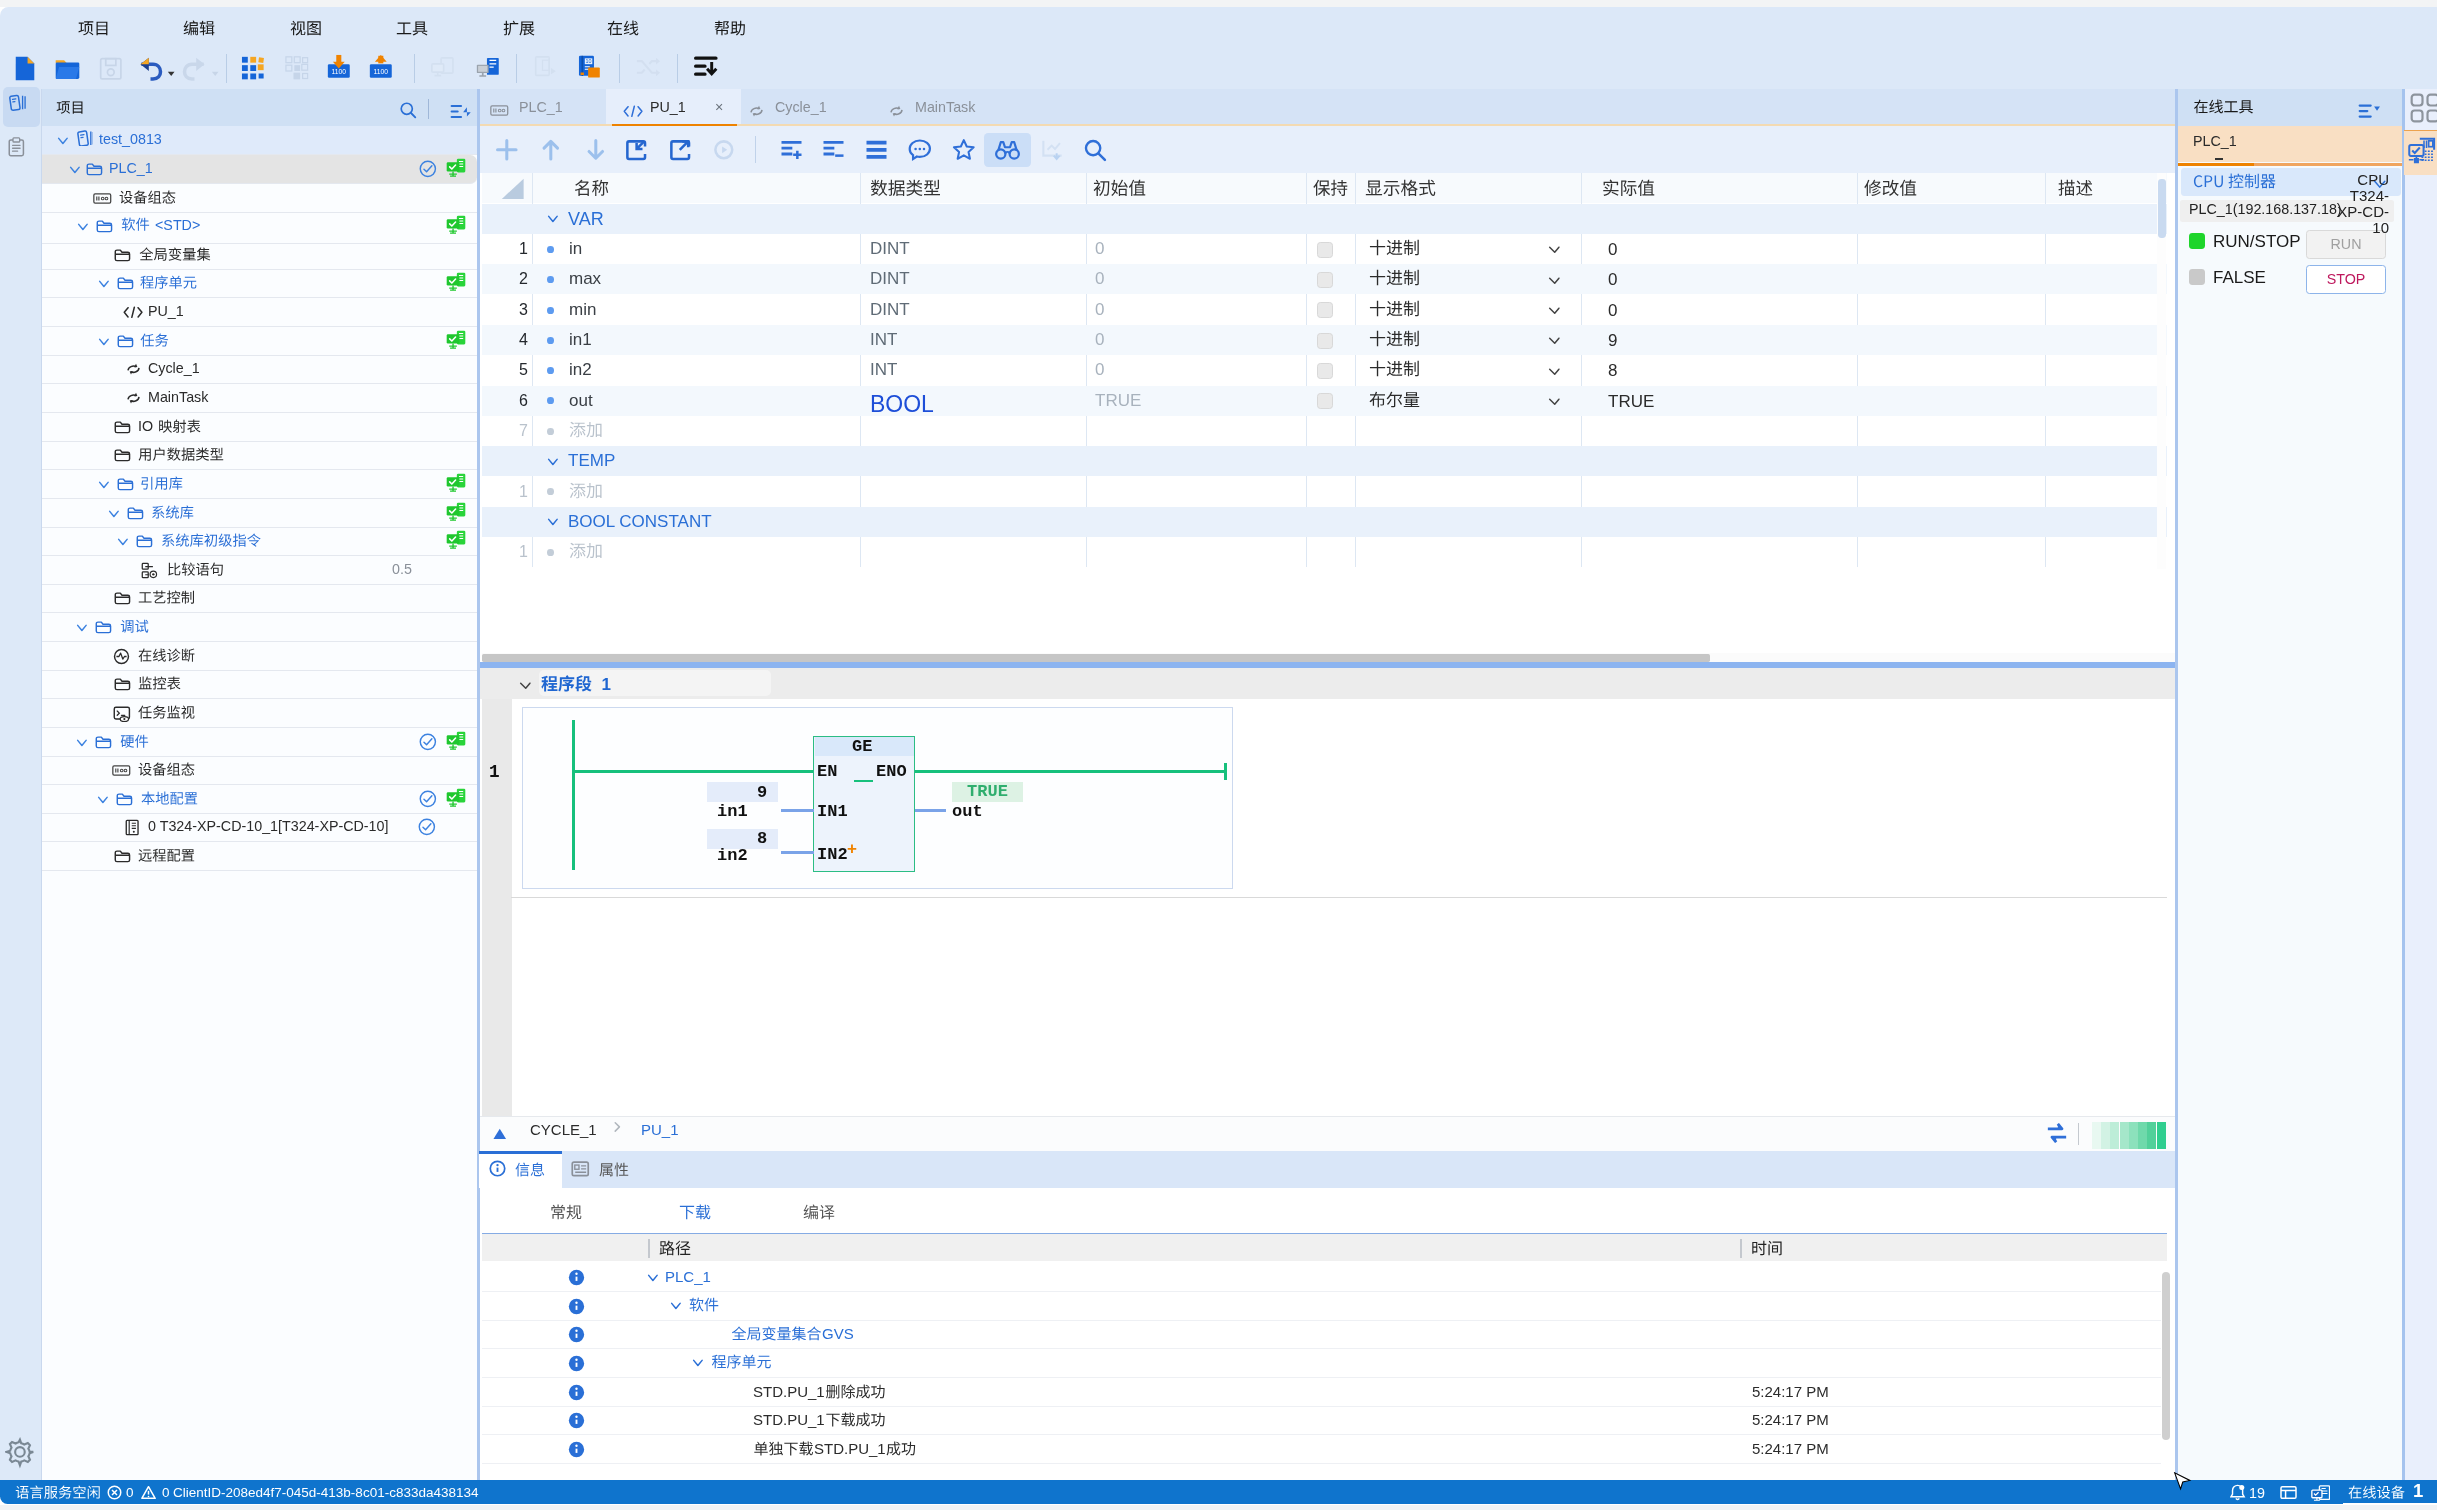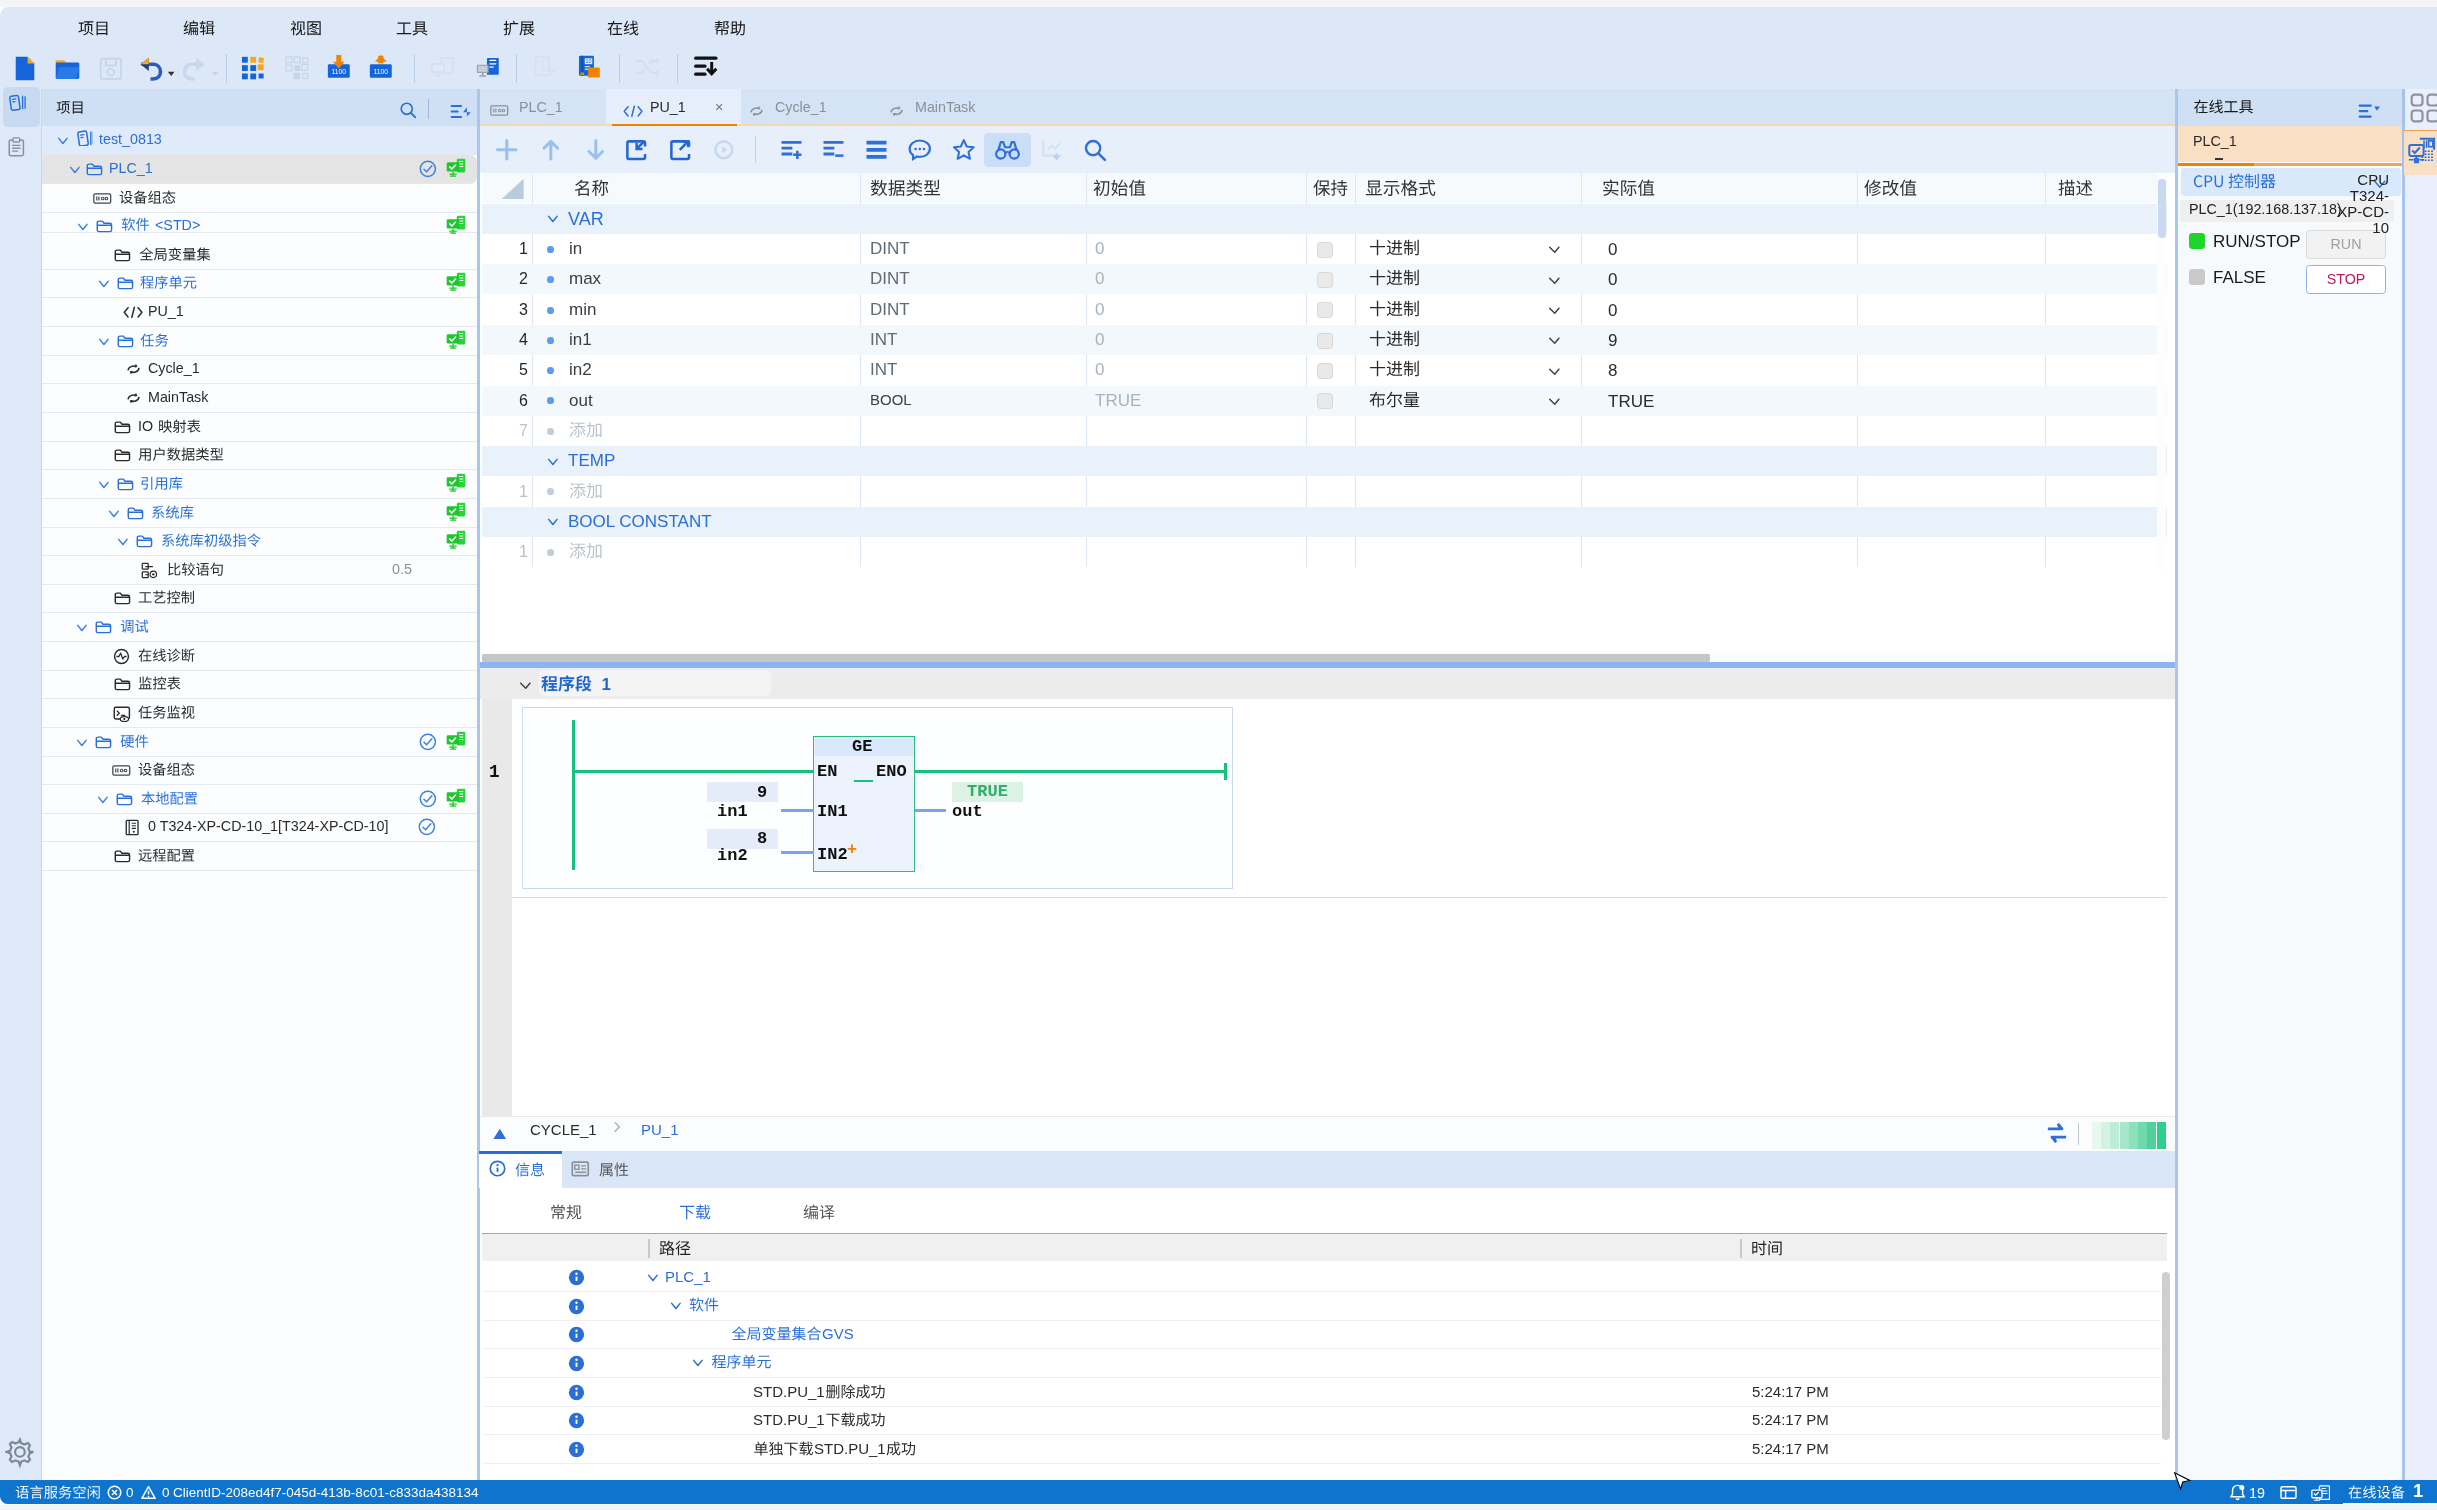--- a/index.html
+++ b/index.html
@@ -207,21 +207,21 @@
     <div class="ab" style="left:51px;top:8.4px"><svg width="19.4" height="11" viewBox="0 0 23 13">
         <rect x="1" y="1" width="20" height="11" rx="1.5" fill="none" stroke="#444" stroke-width="1.5"></rect>
 <path d="M4.5 4v5M7 4v5" stroke="#444" stroke-width="1.4"></path>
         <circle cx="11.5" cy="6.5" r="1.6" fill="none" stroke="#444" stroke-width="1.2"></circle>
         <circle cx="16" cy="6.5" r="1.6" fill="none" stroke="#444" stroke-width="1.2"></circle>
       </svg></div>
     <div class="ab" style="left:77px;top:5.9px"><svg class="t" width="57" height="14.3" viewBox="0 0 4000 1000">
         <path transform="translate(0,880) scale(1,-1)" d="M122 776C175 729 242 662 273 619L324 672C292 713 225 778 171 822ZM43 526V454H184V95C184 49 153 16 134 4C148 -11 168 -42 175 -60C190 -40 217 -20 395 112C386 127 374 155 368 175L257 94V526ZM491 804V693C491 619 469 536 337 476C351 464 377 435 386 420C530 489 562 597 562 691V734H739V573C739 497 753 469 823 469C834 469 883 469 898 469C918 469 939 470 951 474C948 491 946 520 944 539C932 536 911 534 897 534C884 534 839 534 828 534C812 534 810 543 810 572V804ZM805 328C769 248 715 182 649 129C582 184 529 251 493 328ZM384 398V328H436L422 323C462 231 519 151 590 86C515 38 429 5 341 -15C355 -31 371 -61 377 -80C474 -54 566 -16 647 39C723 -17 814 -58 917 -83C926 -62 947 -32 963 -16C867 4 781 39 708 86C793 160 861 256 901 381L855 401L842 398Z M1685 688C1637 637 1572 593 1498 555C1430 589 1372 630 1329 677L1340 688ZM1369 843C1319 756 1221 656 1076 588C1093 576 1116 551 1128 533C1184 562 1233 595 1276 630C1317 588 1365 551 1420 519C1298 468 1160 433 1030 415C1043 398 1058 365 1064 344C1209 368 1363 411 1499 477C1624 417 1772 378 1926 358C1936 379 1956 410 1973 427C1831 443 1694 473 1578 519C1673 575 1754 644 1808 727L1759 758L1746 754H1399C1418 778 1435 802 1450 827ZM1248 129H1460V18H1248ZM1248 190V291H1460V190ZM1746 129V18H1537V129ZM1746 190H1537V291H1746ZM1170 357V-80H1248V-48H1746V-78H1827V357Z M2048 58 2063 -14C2157 10 2282 42 2401 73L2394 137C2266 106 2134 76 2048 58ZM2481 790V11H2380V-58H2959V11H2872V790ZM2553 11V207H2798V11ZM2553 466H2798V274H2553ZM2553 535V721H2798V535ZM2066 423C2081 430 2105 437 2242 454C2194 388 2150 335 2130 315C2097 278 2071 253 2049 249C2058 231 2069 197 2073 182C2094 194 2129 204 2401 259C2400 274 2400 302 2402 321L2182 281C2265 370 2346 480 2415 591L2355 628C2334 591 2311 555 2288 520L2143 504C2207 590 2269 701 2318 809L2250 840C2205 719 2126 588 2102 555C2079 521 2060 497 2042 493C2050 473 2062 438 2066 423Z M3381 409C3440 375 3511 323 3543 286L3610 329C3573 367 3503 417 3444 449ZM3270 241V45C3270 -37 3300 -58 3416 -58C3441 -58 3624 -58 3650 -58C3746 -58 3770 -27 3780 99C3759 104 3728 115 3712 128C3706 25 3698 10 3645 10C3604 10 3450 10 3420 10C3355 10 3344 16 3344 45V241ZM3410 265C3467 212 3537 138 3568 90L3630 131C3596 178 3525 249 3467 299ZM3750 235C3800 150 3851 36 3868 -35L3940 -9C3921 62 3868 173 3816 256ZM3154 241C3135 161 3100 59 3054 -6L3122 -40C3166 28 3199 136 3221 219ZM3466 844C3461 795 3455 746 3444 699H3056V629H3424C3377 499 3278 391 3045 333C3061 316 3080 287 3088 269C3347 339 3454 471 3504 629C3579 449 3710 328 3907 274C3918 295 3940 326 3958 343C3778 384 3651 485 3582 629H3948V699H3522C3532 746 3539 794 3544 844Z" fill="#2b2b2b"></path>
       </svg></div>
   </div>
-<div class="ab" style="left:42px;top:212px;width:435px;height:21px;border-bottom:0.8px solid #e4e8ef;">
+<div class="ab" style="left:42px;top:212px;width:435px;height:32px;border-bottom:0.8px solid #e4e8ef;">
     <div class="ab" style="left:35px;top:8.4px"><svg width="11.8" height="11.8" viewBox="0 0 14 14">
         <path d="M2 4L7 10L12 4" fill="none" stroke="#3c82e0" stroke-width="1.8" stroke-linecap="round" stroke-linejoin="round"></path>
       </svg></div>
     <div class="ab" style="left:54px;top:6.7px"><svg width="17.7" height="14.3" viewBox="0 0 21 17">
         <path d="M1.5 4.5a2 2 0 012-2h4l2 2.6h7a2 2 0 012 2V13a2 2 0 01-2 2h-13a2 2 0 01-2-2z M1.5 7.5h17" fill="none" stroke="#2a6fd6" stroke-width="1.7" stroke-linejoin="round"></path>
       </svg></div>
     <div class="ab" style="left:79px;top:5px"><svg class="t" width="29" height="14.3" viewBox="0 0 2000 1000">
         <path transform="translate(0,880) scale(1,-1)" d="M591 841C570 685 530 538 461 444C478 435 510 414 523 402C563 460 594 534 619 618H876C862 548 845 473 831 424L891 406C914 474 939 582 959 675L909 689L900 687H637C648 733 657 781 664 830ZM664 523V477C664 337 650 129 435 -30C454 -41 480 -65 492 -81C614 13 676 123 707 228C749 91 815 -20 915 -79C926 -60 949 -32 966 -18C841 48 769 205 734 384C736 417 737 448 737 476V523ZM94 332C102 340 134 346 172 346H278V201L39 168L56 92L278 127V-76H346V139L482 161L479 231L346 211V346H472V414H346V563H278V414H168C201 483 234 565 263 650H478V722H287C297 755 307 789 316 822L242 838C234 799 224 760 212 722H50V650H190C164 570 137 504 124 479C105 434 89 403 70 398C78 380 90 347 94 332Z M1317 341V268H1604V-80H1679V268H1953V341H1679V562H1909V635H1679V828H1604V635H1470C1483 680 1494 728 1504 775L1432 790C1409 659 1367 530 1309 447C1327 438 1359 420 1373 409C1400 451 1425 504 1446 562H1604V341ZM1268 836C1214 685 1126 535 1032 437C1045 420 1067 381 1075 363C1107 397 1137 437 1167 480V-78H1239V597C1277 667 1311 741 1339 815Z" fill="#2a6fd6"></path>
       </svg></div>
     <div class="ab" style="left:113px;top:5px"><span style="font-size:14.3px;color:#2a6fd6">&lt;STD&gt;</span></div>
@@ -707,21 +707,21 @@
       <path transform="translate(0,880) scale(1,-1)" d="M461 839V466H55V389H461V-80H542V389H952V466H542V839Z M1081 778C1136 728 1203 655 1234 609L1292 657C1259 701 1190 770 1135 819ZM1720 819V658H1555V819H1481V658H1339V586H1481V469L1479 407H1333V335H1471C1456 259 1423 185 1348 128C1364 117 1392 89 1402 74C1491 142 1530 239 1545 335H1720V80H1795V335H1944V407H1795V586H1924V658H1795V819ZM1555 586H1720V407H1553L1555 468ZM1262 478H1050V408H1188V121C1143 104 1091 60 1038 2L1088 -66C1140 2 1189 61 1223 61C1245 61 1277 28 1319 2C1388 -42 1472 -53 1596 -53C1691 -53 1871 -47 1942 -43C1943 -21 1955 15 1964 35C1867 24 1716 16 1598 16C1485 16 1401 23 1335 64C1302 85 1281 104 1262 115Z M2676 748V194H2747V748ZM2854 830V23C2854 7 2849 2 2834 2C2815 1 2759 1 2700 3C2710 -20 2721 -55 2725 -76C2800 -76 2855 -74 2885 -62C2916 -48 2928 -26 2928 24V830ZM2142 816C2121 719 2087 619 2041 552C2060 545 2093 532 2108 524C2125 553 2142 588 2158 627H2289V522H2045V453H2289V351H2091V2H2159V283H2289V-79H2361V283H2500V78C2500 67 2497 64 2486 64C2475 63 2442 63 2400 65C2409 46 2418 19 2421 -1C2476 -1 2515 0 2538 11C2563 23 2569 42 2569 76V351H2361V453H2604V522H2361V627H2565V696H2361V836H2289V696H2183C2194 730 2204 766 2212 802Z" fill="#2b2b2b"></path>
     </svg></div>
 <div class="ab" style="left:1548px;top:365px;"><svg width="12.6" height="12.6" viewBox="0 0 15 15">
       <path d="M2 5L8 11L13 5" fill="none" stroke="#444" stroke-width="1.8" stroke-linecap="round" stroke-linejoin="round"></path>
     </svg></div>
 <div class="ab" style="left:1608px;top:361px;"><span style="font-size:17px;color:#2b2b2b">8</span></div>
 <div class="ab" style="left:482px;top:386px;width:1685px;height:30px;background:#f3f8fd"></div>
 <div class="ab" style="left:482px;top:392px;width:46px;height:18.5px;text-align:right"><span style="font-size:16px;color:#24282d">6</span></div>
 <div class="ab" style="left:547px;top:397px;width:6.7px;height:6.7px;background:#5d9bf0;border-radius:50%"></div>
 <div class="ab" style="left:569px;top:391px;"><span style="font-size:17px;color:#3a3f45">out</span></div>
-<div class="ab" style="left:870px;top:391px;"><span style="font-size:15px;color:#404040">BOOL</span></div>
+<div class="ab" style="left:870px;top:391px;"><span style="font-size:23px;color:#1d4ed8">BOOL</span></div>
 <div class="ab" style="left:1095px;top:391px;"><span style="font-size:17px;color:#a8b2bd">TRUE</span></div>
 <div class="ab" style="left:1317px;top:393px;width:16px;height:16px;background:#e9e9e9;border:0.8px solid #d8d8d8;border-radius:3.4px"></div>
 <div class="ab" style="left:1369px;top:391px;"><svg class="t" width="51" height="17" viewBox="0 0 3000 1000">
       <path transform="translate(0,880) scale(1,-1)" d="M399 841C385 790 367 738 346 687H61V614H313C246 481 153 358 31 275C45 259 65 230 76 211C130 249 179 294 222 343V13H297V360H509V-81H585V360H811V109C811 95 806 91 789 90C773 90 715 89 651 91C661 72 673 44 676 23C762 23 815 23 846 35C877 47 886 68 886 108V431H811H585V566H509V431H291C331 489 366 550 396 614H941V687H428C446 732 462 778 476 823Z M1262 416C1216 301 1138 188 1053 116C1072 104 1105 80 1120 67C1204 147 1287 268 1341 395ZM1672 380C1748 282 1836 149 1873 67L1946 103C1906 186 1816 315 1739 411ZM1295 841C1237 689 1141 540 1035 446C1056 436 1092 411 1107 397C1160 450 1212 517 1259 592H1469V19C1469 2 1463 -3 1445 -3C1425 -4 1360 -5 1292 -2C1304 -25 1316 -58 1320 -80C1408 -80 1466 -79 1500 -66C1535 -54 1547 -31 1547 18V592H1843C1818 536 1787 479 1758 440L1824 415C1869 473 1917 566 1951 649L1894 670L1881 666H1302C1329 715 1354 767 1375 819Z M2250 665H2747V610H2250ZM2250 763H2747V709H2250ZM2177 808V565H2822V808ZM2052 522V465H2949V522ZM2230 273H2462V215H2230ZM2535 273H2777V215H2535ZM2230 373H2462V317H2230ZM2535 373H2777V317H2535ZM2047 3V-55H2955V3H2535V61H2873V114H2535V169H2851V420H2159V169H2462V114H2131V61H2462V3Z" fill="#2b2b2b"></path>
     </svg></div>
 <div class="ab" style="left:1548px;top:395px;"><svg width="12.6" height="12.6" viewBox="0 0 15 15">
       <path d="M2 5L8 11L13 5" fill="none" stroke="#444" stroke-width="1.8" stroke-linecap="round" stroke-linejoin="round"></path>
     </svg></div>
 <div class="ab" style="left:1608px;top:392px;"><span style="font-size:17px;color:#2b2b2b">TRUE</span></div>
 <div class="ab" style="left:482px;top:422px;width:46px;height:18.5px;text-align:right"><span style="font-size:16px;color:#b9c2cc">7</span></div>

